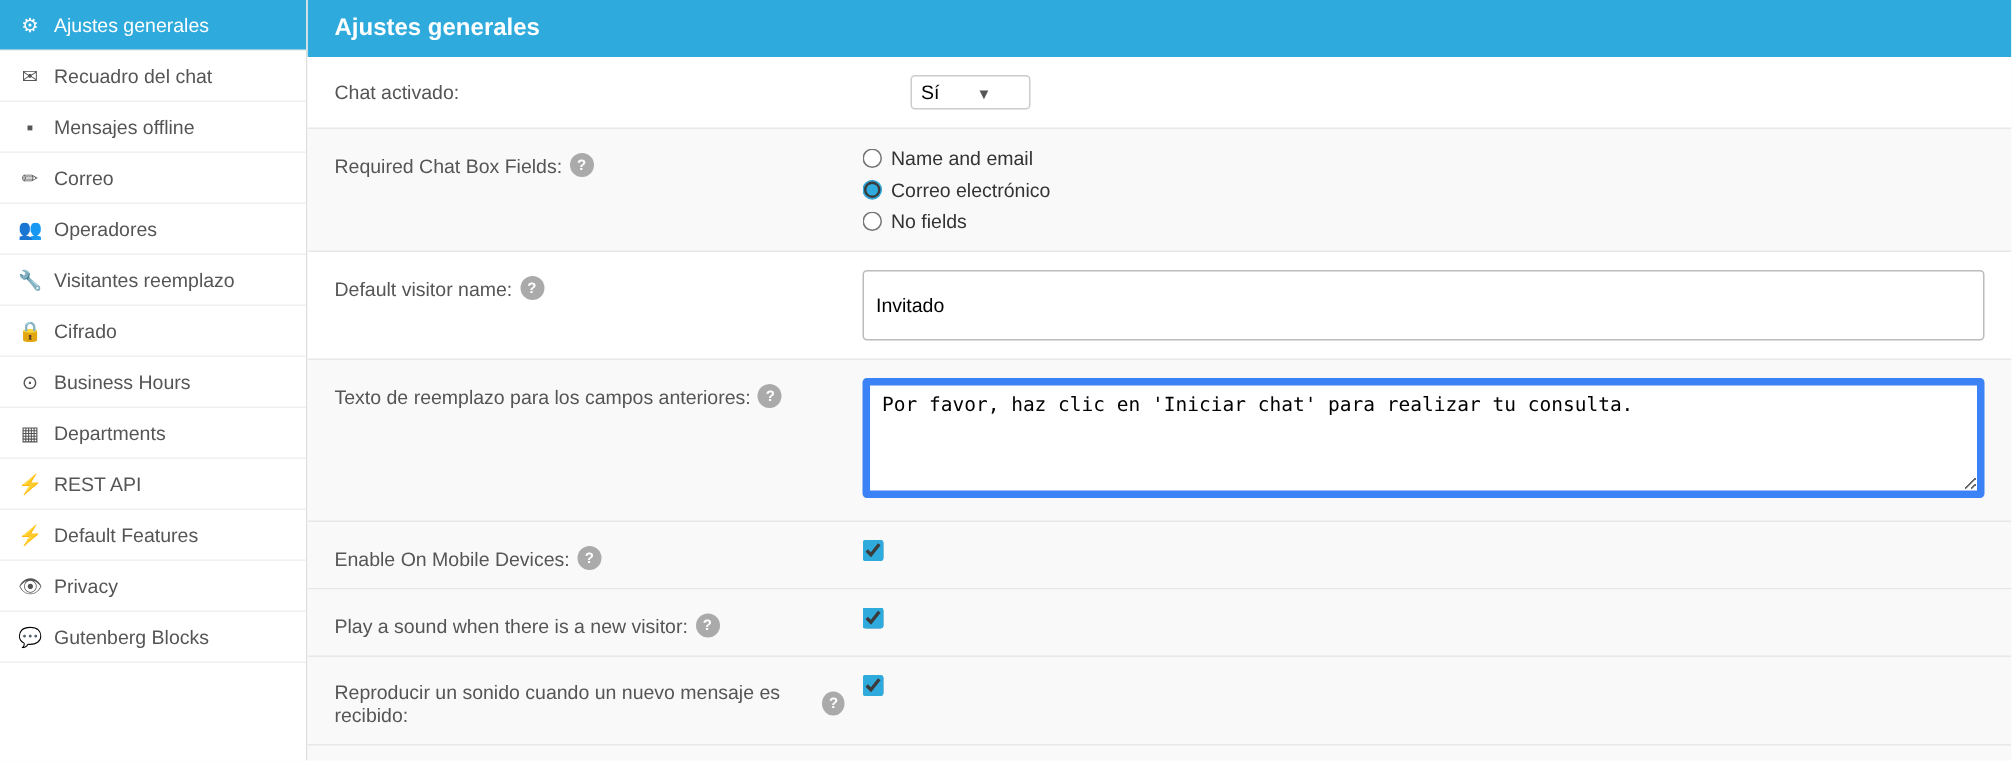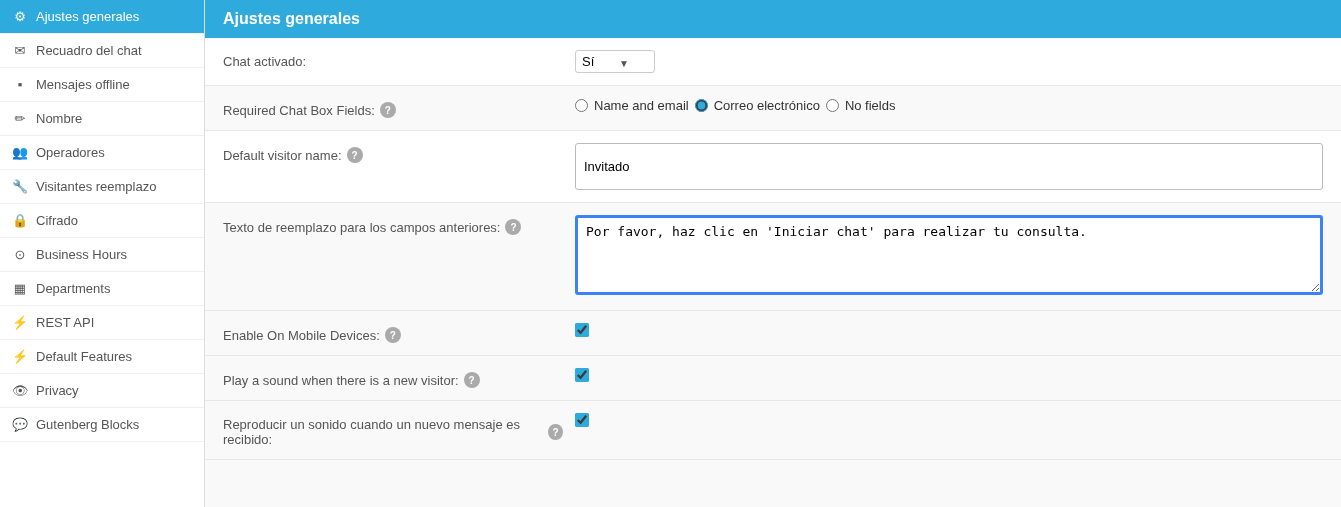--- a/index.html
+++ b/index.html
@@ -88,56 +88,57 @@
 
     
     .select-wrapper {
       display: inline-flex;
       align-items: flex-end;
       border: 1px solid #ccc;
       border-radius: 3px;
       background: #fff;
       padding: 3px 6px;
       min-width: 80px;
+      margin-left: 32px;
     }
     .select-wrapper select {
       border: none;
       outline: none;
       background: transparent;
       font-size: 13px;
       cursor: pointer;
       appearance: none;
       padding-right: 16px;
     }
     .select-wrapper .chevron {
       font-size: 10px;
       color: #555;
       margin-left: 4px;
       pointer-events: none;
     }
 
     
-    .radio-group { display: flex; gap: 6px; }
+    .radio-group { display: flex; flex-direction: column; gap: 6px; }
     .radio-item { display: flex; align-items: center; gap: 6px; cursor: pointer; }
     .radio-item input[type="radio"] { accent-color: #2eaadc; margin: 0; }
 
     
     .text-input {
       width: 100%;
       border: 1px solid #bbb;
       border-radius: 3px;
       padding: 15px 8px;
       font-size: 13px;
       outline: none;
     }
 
     
     .textarea-input {
       width: 100%;
-      border: 3px solid #3b82f6;
+      border: 5px solid #3b82f6;
       border-radius: 3px;
       padding: 6px 8px;
       font-size: 13px;
       outline: none;
       resize: vertical;
       height: 72px;
       min-height: 80px;
     }
 
     
@@ -154,21 +155,21 @@
   <div class="sidebar-item">
     <span class="icon">✉</span>
     <span>Recuadro del chat</span>
   </div>
   <div class="sidebar-item">
     <span class="icon">▪</span>
     <span>Mensajes offline</span>
   </div>
   <div class="sidebar-item">
     <span class="icon">✏</span>
-    <span>Nombre</span>
+    <span>Correo</span>
   </div>
   <div class="sidebar-item">
     <span class="icon">👥</span>
     <span>Operadores</span>
   </div>
   <div class="sidebar-item">
     <span class="icon">🔧</span>
     <span>Visitantes reemplazo</span>
   </div>
   <div class="sidebar-item">

